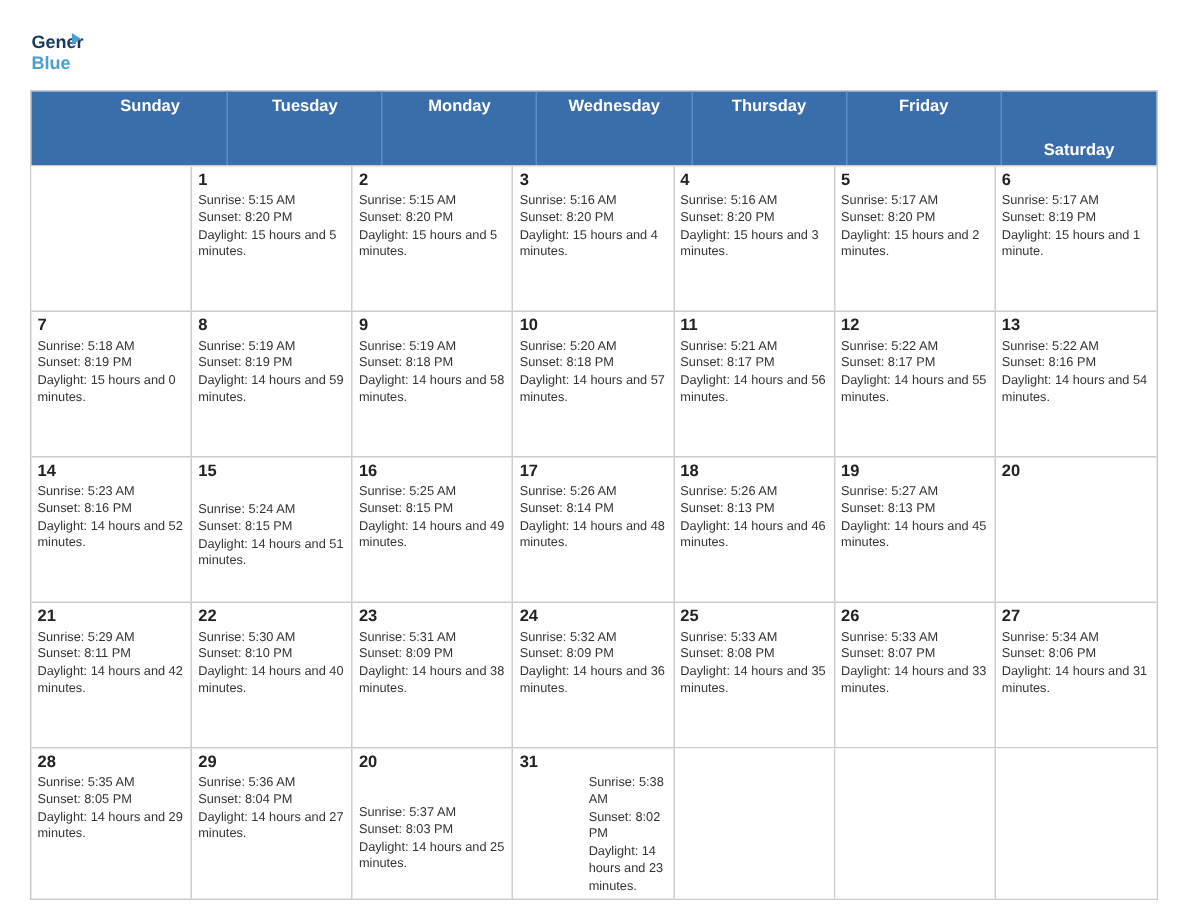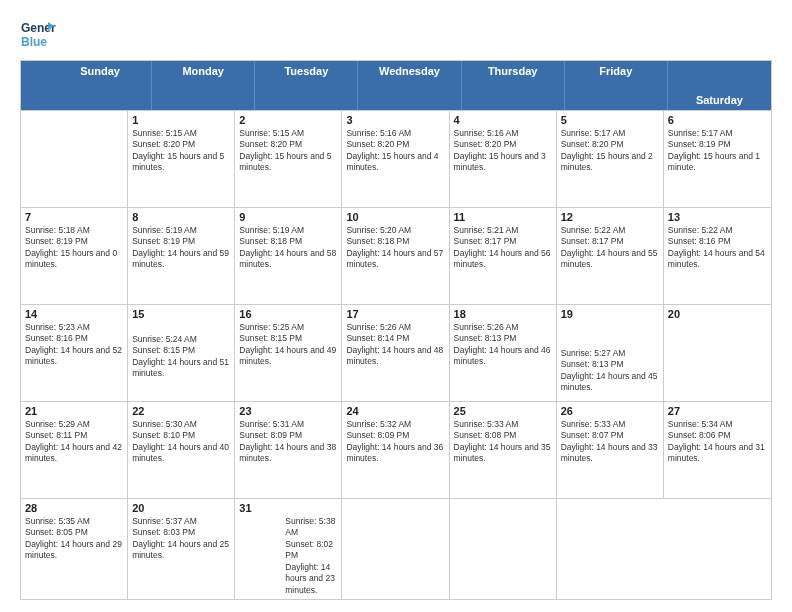--- a/index.html
+++ b/index.html
@@ -113,22 +113,22 @@
   </div>
     <div class="title-block">
       <div class="month-title"></div>
       <div class="subtitle"></div>
     </div>
   </div>
 
   <div class="calendar">
     <div class="cal-header">
     <div class="cal-header-cell">Sunday</div>
+        <div class="cal-header-cell">Tuesday</div>
         <div class="cal-header-cell">Monday</div>
-        <div class="cal-header-cell">Tuesday</div>
         <div class="cal-header-cell">Wednesday</div>
         <div class="cal-header-cell">Thursday</div>
         <div class="cal-header-cell">Friday</div>
         <div class="cal-header-cell">Saturday</div>
       </div>
     <div class="cal-body">
     <div class="cal-row">
           <div class="cal-cell empty"></div>
           <div class="cal-cell">
             <div class="cell-day">1</div>
@@ -237,21 +237,21 @@
 Daylight: 14 hours and 48 minutes.</div>
           </div>
           <div class="cal-cell">
             <div class="cell-day">18</div>
             <div class="cell-info" style="white-space: pre-line;">Sunrise: 5:26 AM
 Sunset: 8:13 PM
 Daylight: 14 hours and 46 minutes.</div>
           </div>
           <div class="cal-cell">
             <div class="cell-day">19</div>
-            <div class="cell-info" style="white-space: pre-line; margin-top: 26px;">Sunrise: 5:27 AM
+            <div class="cell-info" style="white-space: pre-line;">Sunrise: 5:27 AM
 Sunset: 8:13 PM
 Daylight: 14 hours and 45 minutes.</div>
           </div>
           <div class="cal-cell">
             <div class="cell-day">20</div>
           </div>
         </div>
         <div class="cal-row">
           <div class="cal-cell">
             <div class="cell-day">21</div>
@@ -297,22 +297,28 @@
           </div>
         </div>
         <div class="cal-row">
           <div class="cal-cell">
             <div class="cell-day">28</div>
             <div class="cell-info" style="white-space: pre-line;">Sunrise: 5:35 AM
 Sunset: 8:05 PM
 Daylight: 14 hours and 29 minutes.</div>
           </div>
           <div class="cal-cell">
+            <div class="cell-day">29</div>
+            <div class="cell-info" style="white-space: pre-line;">Sunrise: 5:36 AM
+Sunset: 8:04 PM
+Daylight: 14 hours and 27 minutes.</div>
+          </div>
+          <div class="cal-cell">
             <div class="cell-day">20</div>
-            <div class="cell-info" style="white-space: pre-line;">Sunrise: 5:37 AM
+            <div class="cell-info" style="white-space: pre-line; margin-top: 20px;">Sunrise: 5:37 AM
 Sunset: 8:03 PM
 Daylight: 14 hours and 25 minutes.</div>
           </div>
           <div class="cal-cell">
             <div class="cell-day">31</div>
             <div class="cell-info" style="white-space: pre-line; margin-left: 46px;">Sunrise: 5:38 AM
 Sunset: 8:02 PM
 Daylight: 14 hours and 23 minutes.</div>
           </div>
           <div class="cal-cell empty"></div>

